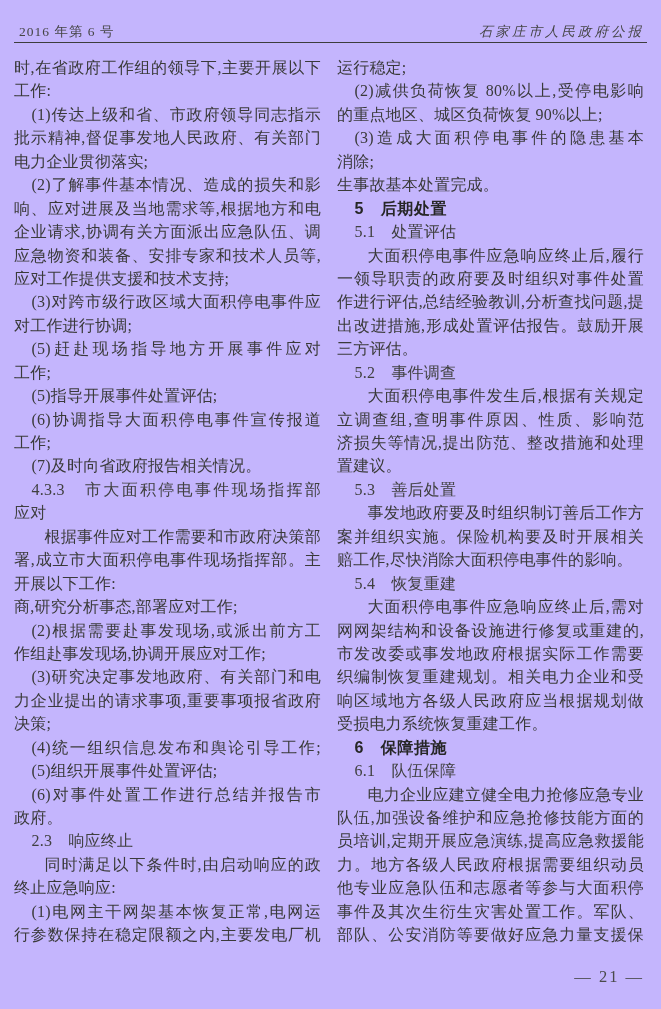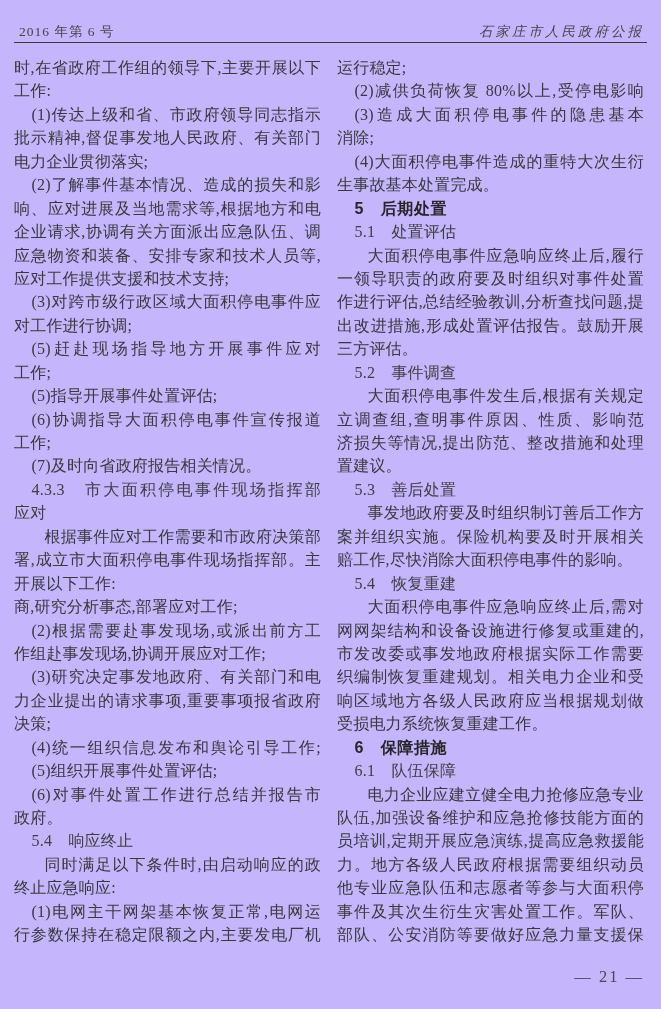--- a/index.html
+++ b/index.html
@@ -90,32 +90,32 @@
         <div class="line">商,研究分析事态,部署应对工作;</div>
         <div class="line j ind1">(2)根据需要赴事发现场,或派出前方工</div>
         <div class="line">作组赴事发现场,协调开展应对工作;</div>
         <div class="line j ind1">(3)研究决定事发地政府、有关部门和电</div>
         <div class="line j">力企业提出的请求事项,重要事项报省政府</div>
         <div class="line">决策;</div>
         <div class="line j ind1">(4)统一组织信息发布和舆论引导工作;</div>
         <div class="line ind1">(5)组织开展事件处置评估;</div>
         <div class="line j ind1">(6)对事件处置工作进行总结并报告市</div>
         <div class="line">政府。</div>
-        <div class="line kaiti ind1">5.4　响应终止</div>
+        <div class="line kaiti ind1">2.3　响应终止</div>
         <div class="line j ind2">同时满足以下条件时,由启动响应的政府</div>
         <div class="line">终止应急响应:</div>
         <div class="line j ind1">(1)电网主干网架基本恢复正常,电网运</div>
         <div class="line j">行参数保持在稳定限额之内,主要发电厂机组</div>
       </div>
     <div class="col">
         <div class="line">运行稳定;</div>
         <div class="line j ind1">(2)减供负荷恢复 80%以上,受停电影响</div>
+        <div class="line">的重点地区、城区负荷恢复 90%以上;</div>
         <div class="line j ind1">(3)造成大面积停电事件的隐患基本</div>
         <div class="line">消除;</div>
-        <div class="line j ind1">(4)大面积停电事件造成的重特大次生衍</div>
         <div class="line">生事故基本处置完成。</div>
         <div class="line bold ind1">5　后期处置</div>
         <div class="line kaiti ind1">5.1　处置评估</div>
         <div class="line j ind2">大面积停电事件应急响应终止后,履行统</div>
         <div class="line j">一领导职责的政府要及时组织对事件处置工</div>
         <div class="line j">作进行评估,总结经验教训,分析查找问题,提</div>
         <div class="line j">出改进措施,形成处置评估报告。鼓励开展第</div>
         <div class="line">三方评估。</div>
         <div class="line kaiti ind1">5.2　事件调查</div>
         <div class="line j ind2">大面积停电事件发生后,根据有关规定成</div>

